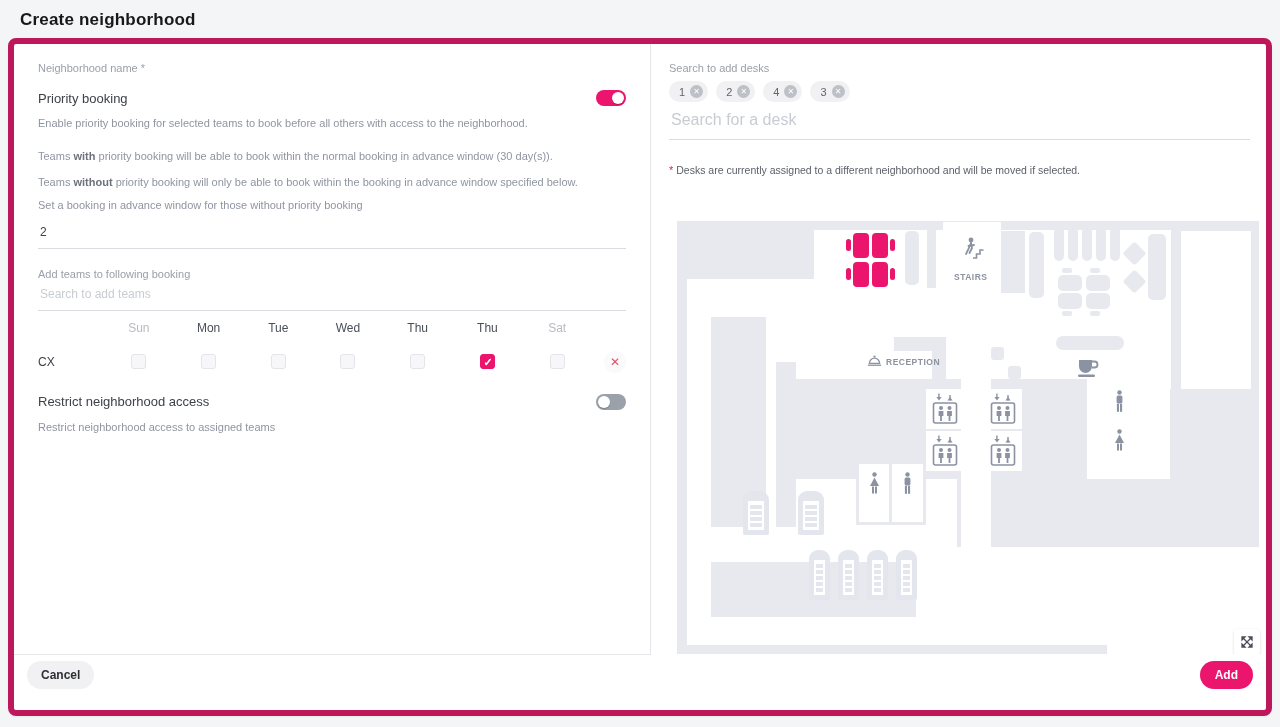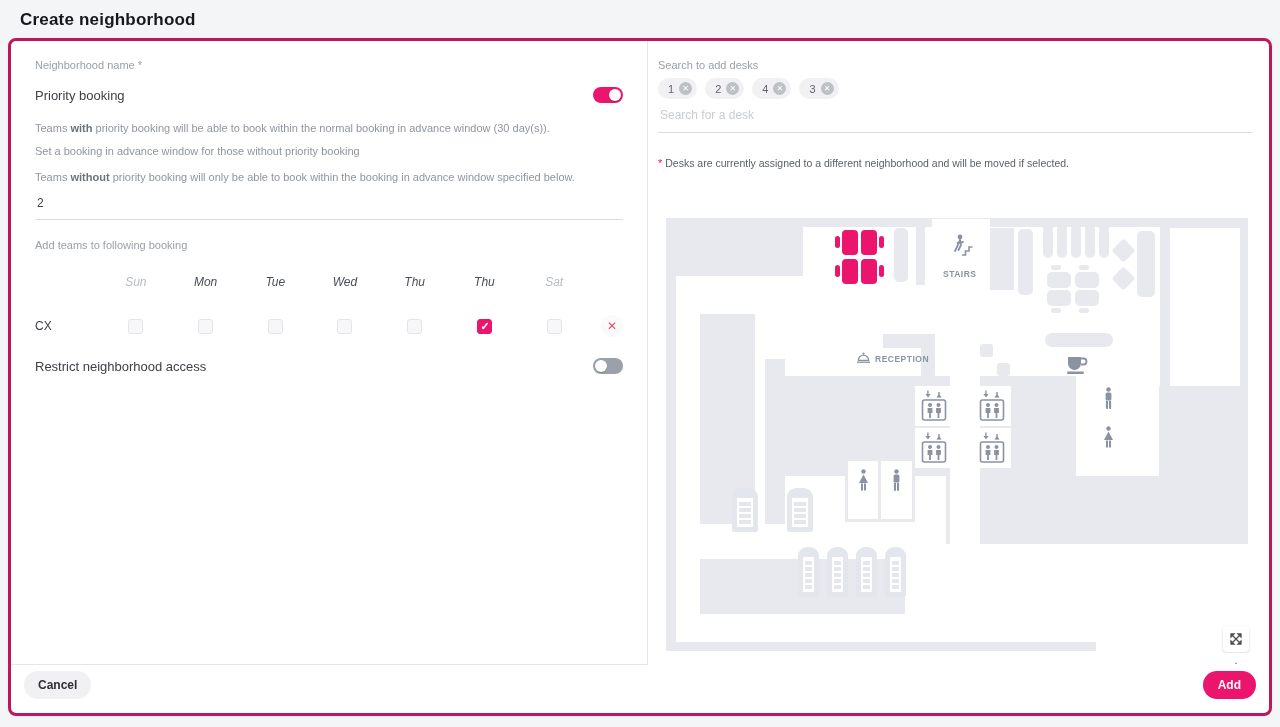--- a/index.html
+++ b/index.html
@@ -1,73 +1,73 @@
 <!DOCTYPE html>
 <html><head>
 <meta charset="utf-8">
 <style>
   * { margin:0; padding:0; box-sizing:border-box; }
   html,body { width:1280px; height:727px; background:#f4f5f7; font-family:"Liberation Sans", sans-serif; overflow:hidden; }
   .page-title { font-size:17px; font-weight:700; color:#17181c; padding:10px 20px 8px 20px; letter-spacing:.2px; }
-  .card { position:relative; margin:0 8px; width:1264px; height:678px; background:#fff; border:3px solid #be185d; border-radius:8px; box-shadow:0 1px 2px rgba(0,0,0,.04); display:flex; overflow:hidden; }
+  .card { position:relative; margin:0 8px; width:1264px; height:678px; background:#fff; border:6px solid #be185d; border-radius:8px; box-shadow:0 1px 2px rgba(0,0,0,.04); display:flex; overflow:hidden;gap:8px; }
 
   
   .left-panel { width:637px; min-width:637px; border-right:1px solid #e5e6ea; padding:18px 24px 0 24px; height:637px; }
   .field-label { font-size:11px; color:#9aa0a9; margin-bottom:4px; }
   .underline-input { display:block; width:100%; border:none; border-bottom:1px solid #dadce1; background:transparent; font-family:"Liberation Sans",sans-serif; font-size:13px; color:#3d4148; padding:3px 2px 9px 2px; outline:none; }
   .underline-input::placeholder { color:#c8ccd3; }
   .section-row { display:flex; align-items:center; justify-content:space-between; margin-top:16px; }
   .section-title { font-size:13px; color:#3d4148; }
   .desc { font-size:11px; color:#8f95a0; margin-top:10px; line-height:1.4; }
   .desc b { color:#6d737e; }
   .toggle { width:30px; height:16px; border-radius:9px; background:#9aa1ab; position:relative; cursor:pointer; flex:none; }
   .toggle .knob { position:absolute; top:2px; left:2px; width:12px; height:12px; border-radius:50%; background:#fff; box-shadow:0 1px 1px rgba(0,0,0,.2); transition:left .1s; }
   .toggle.on { background:#ec156e; }
   .toggle.on .knob { left:16px; }
   .small-input { margin-top:8px; font-size:12px; }
   .days-grid { display:grid; grid-template-columns:66px repeat(7,1fr) 34px; align-items:center; }
-  .days-head { margin-top:24px;font-style:italic; }
+  .days-head { margin-top:10px; }
   .day-name { text-align:center; font-size:12px; color:#4a4e57; }
   .day-name.weekend { color:#b7bbc2; }
-  .team-row { margin-top:26px; }
+  .team-row { margin-top:16px; }
   .team-name { font-size:12px; color:#3d4148; }
   .day-check-wrap { display:flex; justify-content:center; }
   .day-check { width:15px; height:15px; border-radius:3px; background:#f7f7f9; border:1px solid #e4e5e9; position:relative; cursor:pointer; }
   .day-check.checked { background:#ec156e; border-color:#ec156e; }
   .day-check.checked::after { content:"✓"; position:absolute; left:2.5px; top:0.5px; font-size:11px; font-weight:700; color:#fff; }
   .row-remove { width:22px; height:22px; border-radius:50%; background:#fafafb; border:none; color:#e0506a; font-size:12px; cursor:pointer; justify-self:end; line-height:1; }
 
   
   .right-panel { position:relative; flex:1; padding:18px 16px 0 10px; }
   .chips-row { display:flex; gap:8px; margin-top:7px; }
   .chip { display:flex; align-items:center; gap:5px; background:#f1f1f4; border-radius:12px; padding:4px 5px 4px 10px; }
   .chip-num { font-size:11px; color:#5f6470; }
   .chip-x { width:13px; height:13px; border-radius:50%; background:#bcc0c7; color:#fff; font-size:8px; border:none; cursor:pointer; display:flex; align-items:center; justify-content:center; line-height:1; padding:0; }
-  .desk-search { margin-top:6px; padding-bottom:10px; font-size:12px; }
+  .desk-search { margin-top:6px; padding-bottom:10px; font-size:16px; }
   .note { margin-top:24px; font-size:10.5px; color:#5a5f68; }
   .note .star { color:#e8175d; font-size:11px; margin-right:3px; }
 
   
   .floor-map { position:absolute; left:18px; top:173px; width:582px; height:437px; }
   .ms { position:absolute; background:#e7e9ee; }
   .rnd { border-radius:5px; }
   .white { background:#fff; }
   .diamond { transform:rotate(45deg); border-radius:3px; }
   .pink-desk { position:absolute; background:#ec156e; border-radius:4px; }
   .map-label { position:absolute; font-size:8.5px; letter-spacing:.5px; color:#8b92a1; font-weight:700; }
   .booth { position:absolute; background:#e3e6ec; border-radius:9px 9px 2px 2px; }
   .booth .lines { position:absolute; left:5px; right:5px; top:10px; bottom:5px; background:repeating-linear-gradient(to bottom,#ffffff 0 2px,#e3e6ec 2px 6px); border:2px solid #fff; }
   .elev-box { position:absolute; width:38px; height:40px; background:#fff; display:flex; align-items:center; justify-content:center; }
   .wc-box { position:absolute; background:#fff; display:flex; align-items:center; justify-content:center; }
 
   
   .map-btn { position:absolute; width:26px; height:26px; background:#fff; border:none; border-radius:4px; box-shadow:0 1px 3px rgba(0,0,0,.15); cursor:pointer; display:flex; align-items:center; justify-content:center; color:#4a4e57; font-size:14px; }
 
   
-  .footer { position:absolute; left:0; bottom:8px; width:100%; height:41px; display:flex; align-items:center; justify-content:space-between; padding:0 13px; background:#fff; }
+  .footer { position:absolute; left:0; bottom:15px; width:100%; height:41px; display:flex; align-items:center; justify-content:space-between; padding:0 13px; background:#fff; }
   .footer::before { content:""; position:absolute; left:0; top:0; width:637px; height:1px; background:#e5e6ea; }
   .btn-cancel { background:#f1f1f3; border:none; border-radius:15px; padding:7px 14px; font-size:12px; font-weight:700; color:#2d2f34; cursor:pointer; font-family:"Liberation Sans",sans-serif; }
   .btn-add { background:#ec156e; border:none; border-radius:15px; padding:7px 15px; font-size:12px; font-weight:700; color:#fff; cursor:pointer; font-family:"Liberation Sans",sans-serif; }
 </style>
 </head>
 <body>
 
 <div class="page-title">Create neighborhood</div>
 
 <div class="card">
@@ -75,28 +75,30 @@
   <div class="left-panel">
 
     <div class="field-label">Neighborhood name *</div>
 
     <div class="section-row">
       <div class="section-title">Priority booking</div>
       <div class="toggle on">
           <div class="knob"></div>
         </div>
     </div>
+    <div class="desc">Enable priority booking for selected teams to book before all others with access to the neighborhood.</div>
 
     <div class="desc" style="margin-top:18px;"><span>Teams </span><b>with</b><span> priority booking will be able to book within the normal booking in advance window (30 day(s)).</span></div>
+    <div class="desc"><span>Teams </span><b>without</b><span> priority booking will only be able to book within the booking in advance window specified below.</span></div>
+
     <div class="desc" style="margin-top:8px;">Set a booking in advance window for those without priority booking</div>
-
-    <div class="desc"><span>Teams </span><b>without</b><span> priority booking will only be able to book within the booking in advance window specified below.</span></div>
     <input class="underline-input small-input" value="2" style="">
 
     <div class="field-label" style="margin-top:19px;">Add teams to following booking</div>
+    <input class="underline-input small-input" style="margin-top: 2px;" placeholder="Search to add teams">
 
 
     <div class="days-grid days-head">
       <span></span>
       <span class="day-name weekend">Sun</span>
       <span class="day-name">Mon</span>
       <span class="day-name">Tue</span>
       <span class="day-name">Wed</span>
       <span class="day-name">Thu</span>
       <span class="day-name">Thu</span>
@@ -129,20 +131,21 @@
         </span>
       <button class="row-remove"><span>✕</span></button>
     </div>
 
     <div class="section-row" style="margin-top:21px;">
       <div class="section-title">Restrict neighborhood access</div>
       <div class="toggle">
           <div class="knob"></div>
         </div>
     </div>
+    <div class="desc">Restrict neighborhood access to assigned teams</div>
   </div>
 
   <div class="right-panel">
 
     <div class="field-label">Search to add desks</div>
 
     <div class="chips-row">
       <span class="chip">
           <span class="chip-num">1</span>
           <button class="chip-x">

